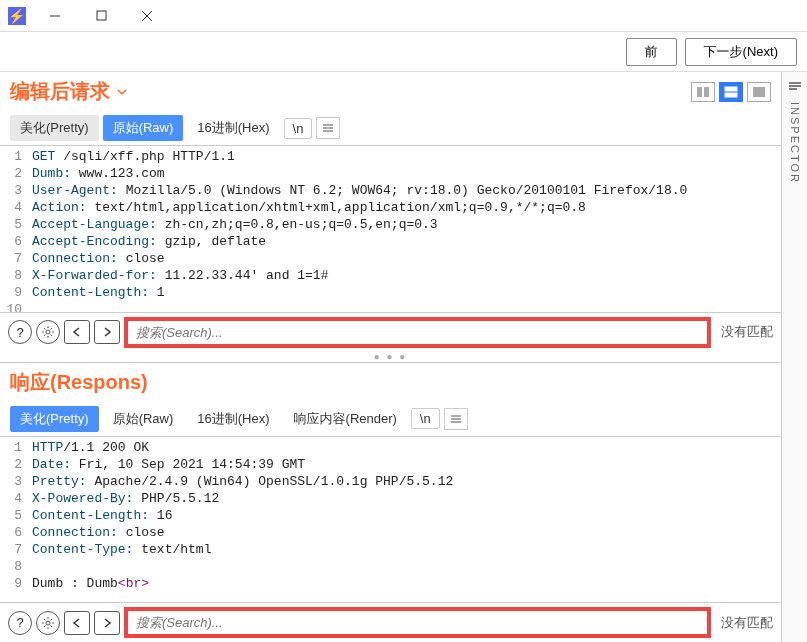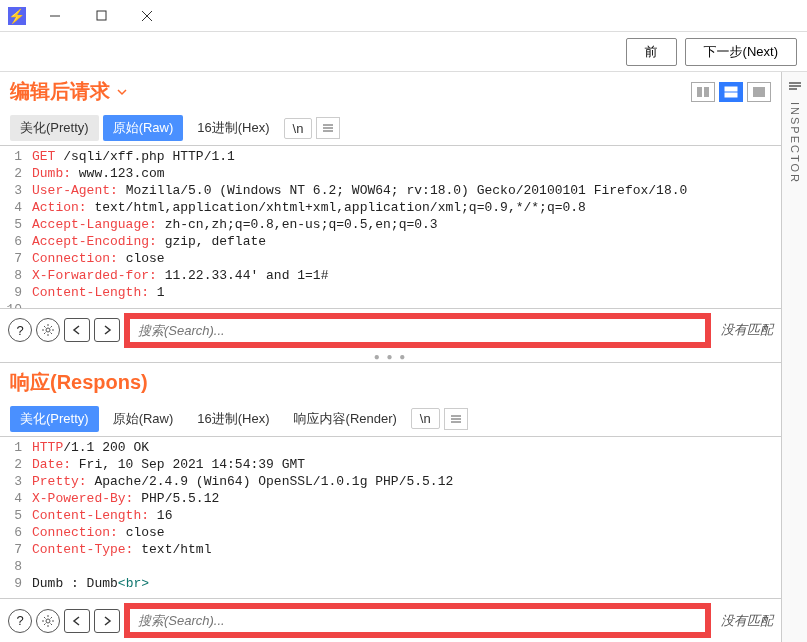--- a/index.html
+++ b/index.html
@@ -26,27 +26,27 @@
 .vt.active rect { fill: #fff; stroke: #fff; }
 .tabbar { display: flex; align-items: center; gap: 4px; padding: 4px 10px; }
 .tab { padding: 4px 10px; border-radius: 2px; color: #333; font-size: 13px; cursor: pointer; }
 .tab.blue-active { background: #4a90ff; color: #fff; }
 .tab.grey { background: #e8e8e8; }
 .tab.slash { background: #fff; border: 1px solid #ccc; padding: 2px 8px; }
 .iconbtn { width: 24px; height: 22px; border: 1px solid #ccc; background: #fff; display: flex; align-items: center; justify-content: center; cursor: pointer; }
 .editor { flex: 1; display: flex; font-family: Consolas, "Courier New", monospace; font-size: 13px; line-height: 17px; background: #fff; border-top: 1px solid #ccc; overflow: hidden; }
 .gutter { width: 28px; text-align: right; color: #888; padding: 2px 6px 2px 0; background: #fff; user-select: none; }
 .code { flex: 1; padding: 2px 4px; white-space: pre; }
-.hdr { color: #ef4444; }
-.tag { color: #0f766e; }
+.hdr { color: #0c4a6e; }
+.tag { color: #701a75; }
 .bottombar { display: flex; align-items: center; gap: 4px; padding: 4px 8px; border-top: 1px solid #ccc; }
 .circbtn { width: 24px; height: 24px; border: 1.5px solid #555; border-radius: 50%; display: flex; align-items: center; justify-content: center; background: #fff; cursor: pointer; }
 .sqbtn { width: 26px; height: 24px; border: 1.5px solid #555; border-radius: 3px; display: flex; align-items: center; justify-content: center; background: #fff; cursor: pointer; }
-.search { flex: 1; border: 6px solid #ef4444; padding: 4px 8px; font-size: 13px; font-style: italic; color: #888; background: #fff; }
-.nomatch { color: #555; font-size: 13px; padding-left: 6px; font-style: italic; }
+.search { flex: 1; border: 4px solid #ef4444; padding: 4px 8px; font-size: 13px; font-style: italic; color: #888; background: #fff; }
+.nomatch { color: #555; font-size: 13px; padding-left: 6px; }
 .divider-dots { height: 10px; display: flex; align-items: center; justify-content: center; color: #aaa; font-size: 10px; letter-spacing: 2px; }
 .request-pane { display: flex; flex-direction: column; flex: 1; overflow: hidden; }
 .response-pane { display: flex; flex-direction: column; flex: 1; overflow: hidden; border-top: 1px solid #ccc; }
 </style>
 </head>
 <body>
 
 <div class="titlebar">
   <span class="logo">⚡</span>
   <div class="winbtns">

